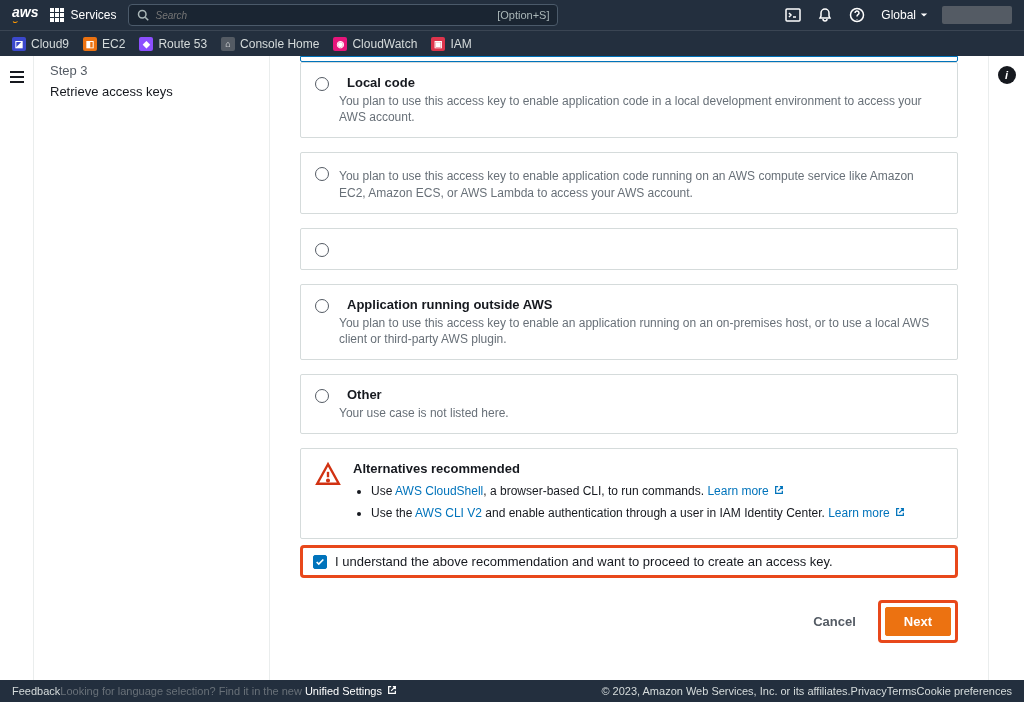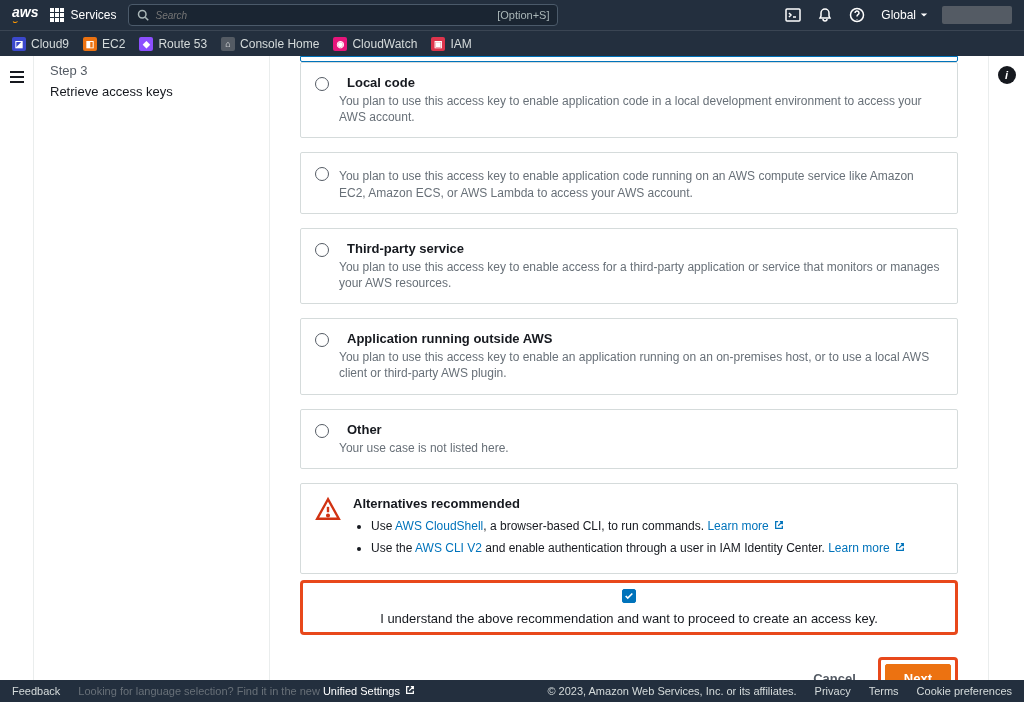--- a/index.html
+++ b/index.html
@@ -33,31 +33,31 @@
 .radio { width:14px; height:14px; border:1px solid #545b64; border-radius:50%; flex-shrink:0; margin-top:2px;}
 .option-title { font-size:13px; font-weight:700; color:#16191f;padding-left:8px;}
 .option-desc { font-size:12px; color:#687078; margin-top:3px; line-height:1.35;}
 .alt-card { border:1px solid #d5dbdb; border-radius:2px; padding:12px 14px; margin-top:14px; display:flex; gap:12px; align-items:flex-start;}
 .warn-icon { width:26px; height:26px; flex-shrink:0;}
 .alt-title { font-size:13px; font-weight:700; color:#16191f; margin-bottom:6px;}
 .alt-list { list-style:disc; margin-left:18px;}
 .alt-list li { font-size:12px; color:#16191f; line-height:1.5; margin-bottom:4px;}
 .link { color:#0073bb; cursor:pointer;}
 .ext-icon { display:inline-block; width:10px; height:10px; margin-left:2px; vertical-align:baseline;}
-.confirm-box { border:3px solid #e8481b; border-radius:4px; padding:6px 10px; margin-top:6px; display:flex; align-items:center; gap:8px;flex-direction:column;}
+.confirm-box { border:3px solid #e8481b; border-radius:4px; padding:6px 10px; margin-top:6px; display:flex; align-items:center; gap:8px;}
 .cb { width:14px; height:14px; border:1px solid #0073bb; border-radius:2px; background:#0073bb; display:flex; align-items:center; justify-content:center; flex-shrink:0;}
 .cb svg { width:10px; height:10px;}
 .confirm-label { font-size:13px; color:#16191f;}
 .actions { display:flex; justify-content:flex-end; gap:12px; margin-top:22px; align-items:center;}
 .btn-cancel { background:transparent; border:none; font-size:13px; font-weight:700; color:#545b64; cursor:pointer; padding:6px 10px;}
 .btn-next-wrap { border:3px solid #e8481b; border-radius:4px; padding:4px;}
 .btn-next { background:#ec7211; border:1px solid #ec7211; color:#fff; font-size:13px; font-weight:700; padding:6px 18px; border-radius:2px; cursor:pointer;}
 .info-rail { width:36px; display:flex; justify-content:center; padding-top:10px; border-left:1px solid #eaeded;}
 .info-circle { width:18px; height:18px; border-radius:50%; background:#16191f; color:#fff; display:flex; align-items:center; justify-content:center; font-size:11px; font-style:italic; font-weight:bold; cursor:pointer;}
-.footer { background:#232f3e; height:22px; display:flex; align-items:center; padding:0 12px; color:#d5dbdb; font-size:11px; gap:18px;}
+.footer { background:#232f3e; height:22px; display:flex; align-items:center; padding:0 12px; color:#d5dbdb; font-size:11px; }
 .footer .fspacer { flex:1;}
 .footer a { color:#d5dbdb; text-decoration:none; cursor:pointer;}
 .footer .lang-hint { color:#687078;}
 .footer .lang-hint b { color:#fff; font-weight:normal;}
 .selected-bar { border:1px solid #0073bb; border-bottom:1px solid #0073bb; height:6px; border-radius:0 0 2px 2px; margin-bottom:0;}
 svg { display:block;}
 </style>
 </head>
 <body>
 
@@ -170,24 +170,20 @@
           </div>
         </div>
         <div class="option-card">
           <div class="radio"></div>
           <div>
             <div class="option-desc">You plan to use this access key to enable application code running on an AWS compute service like Amazon EC2, Amazon ECS, or AWS Lambda to access your AWS account.</div>
           </div>
         </div>
         <div class="option-card">
           <div class="radio"></div>
-          <div>
-            <div class="option-title">Third-party service</div>
-            <div class="option-desc">You plan to use this access key to enable access for a third-party application or service that monitors or manages your AWS resources.</div>
-          </div>
         </div>
         <div class="option-card">
           <div class="radio"></div>
           <div>
             <div class="option-title">Application running outside AWS</div>
             <div class="option-desc">You plan to use this access key to enable an application running on an on-premises host, or to use a local AWS client or third-party AWS plugin.</div>
           </div>
         </div>
         <div class="option-card">
           <div class="radio"></div>

